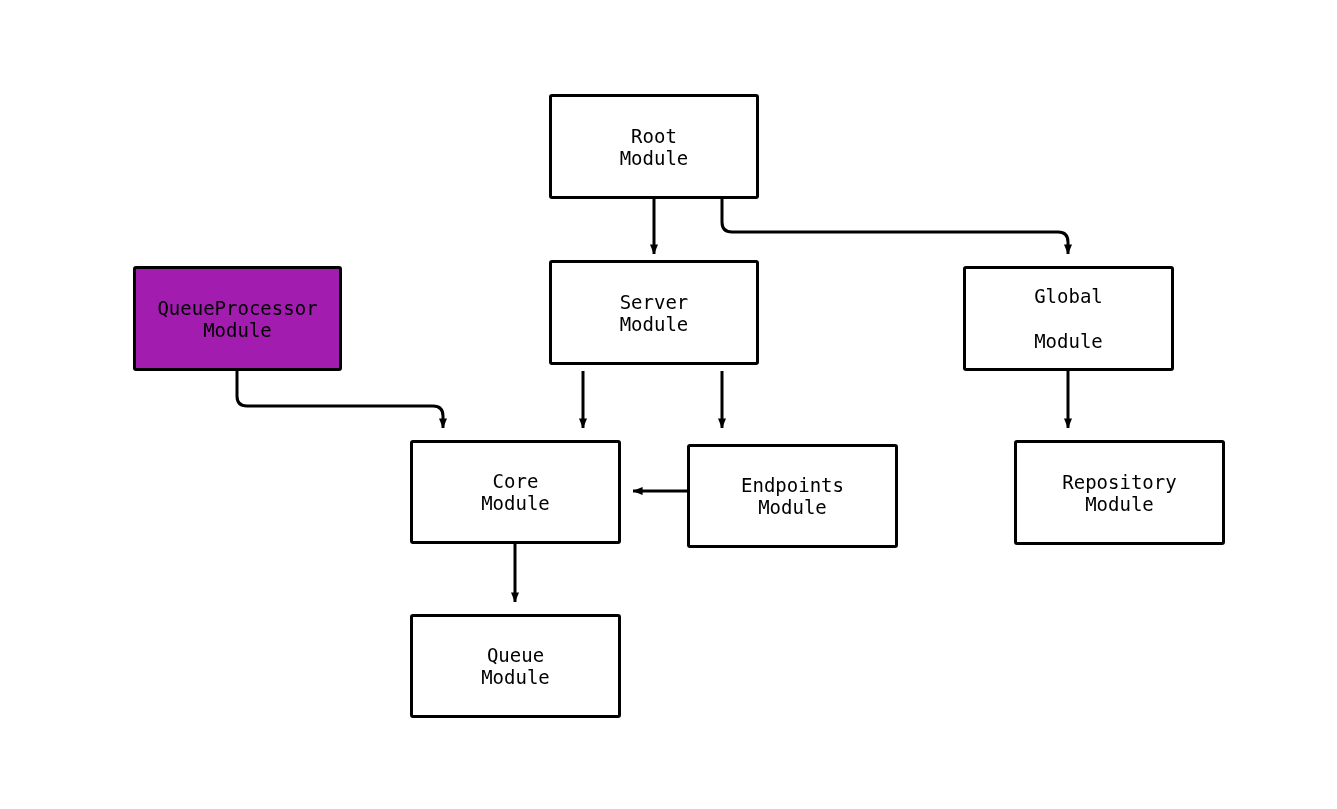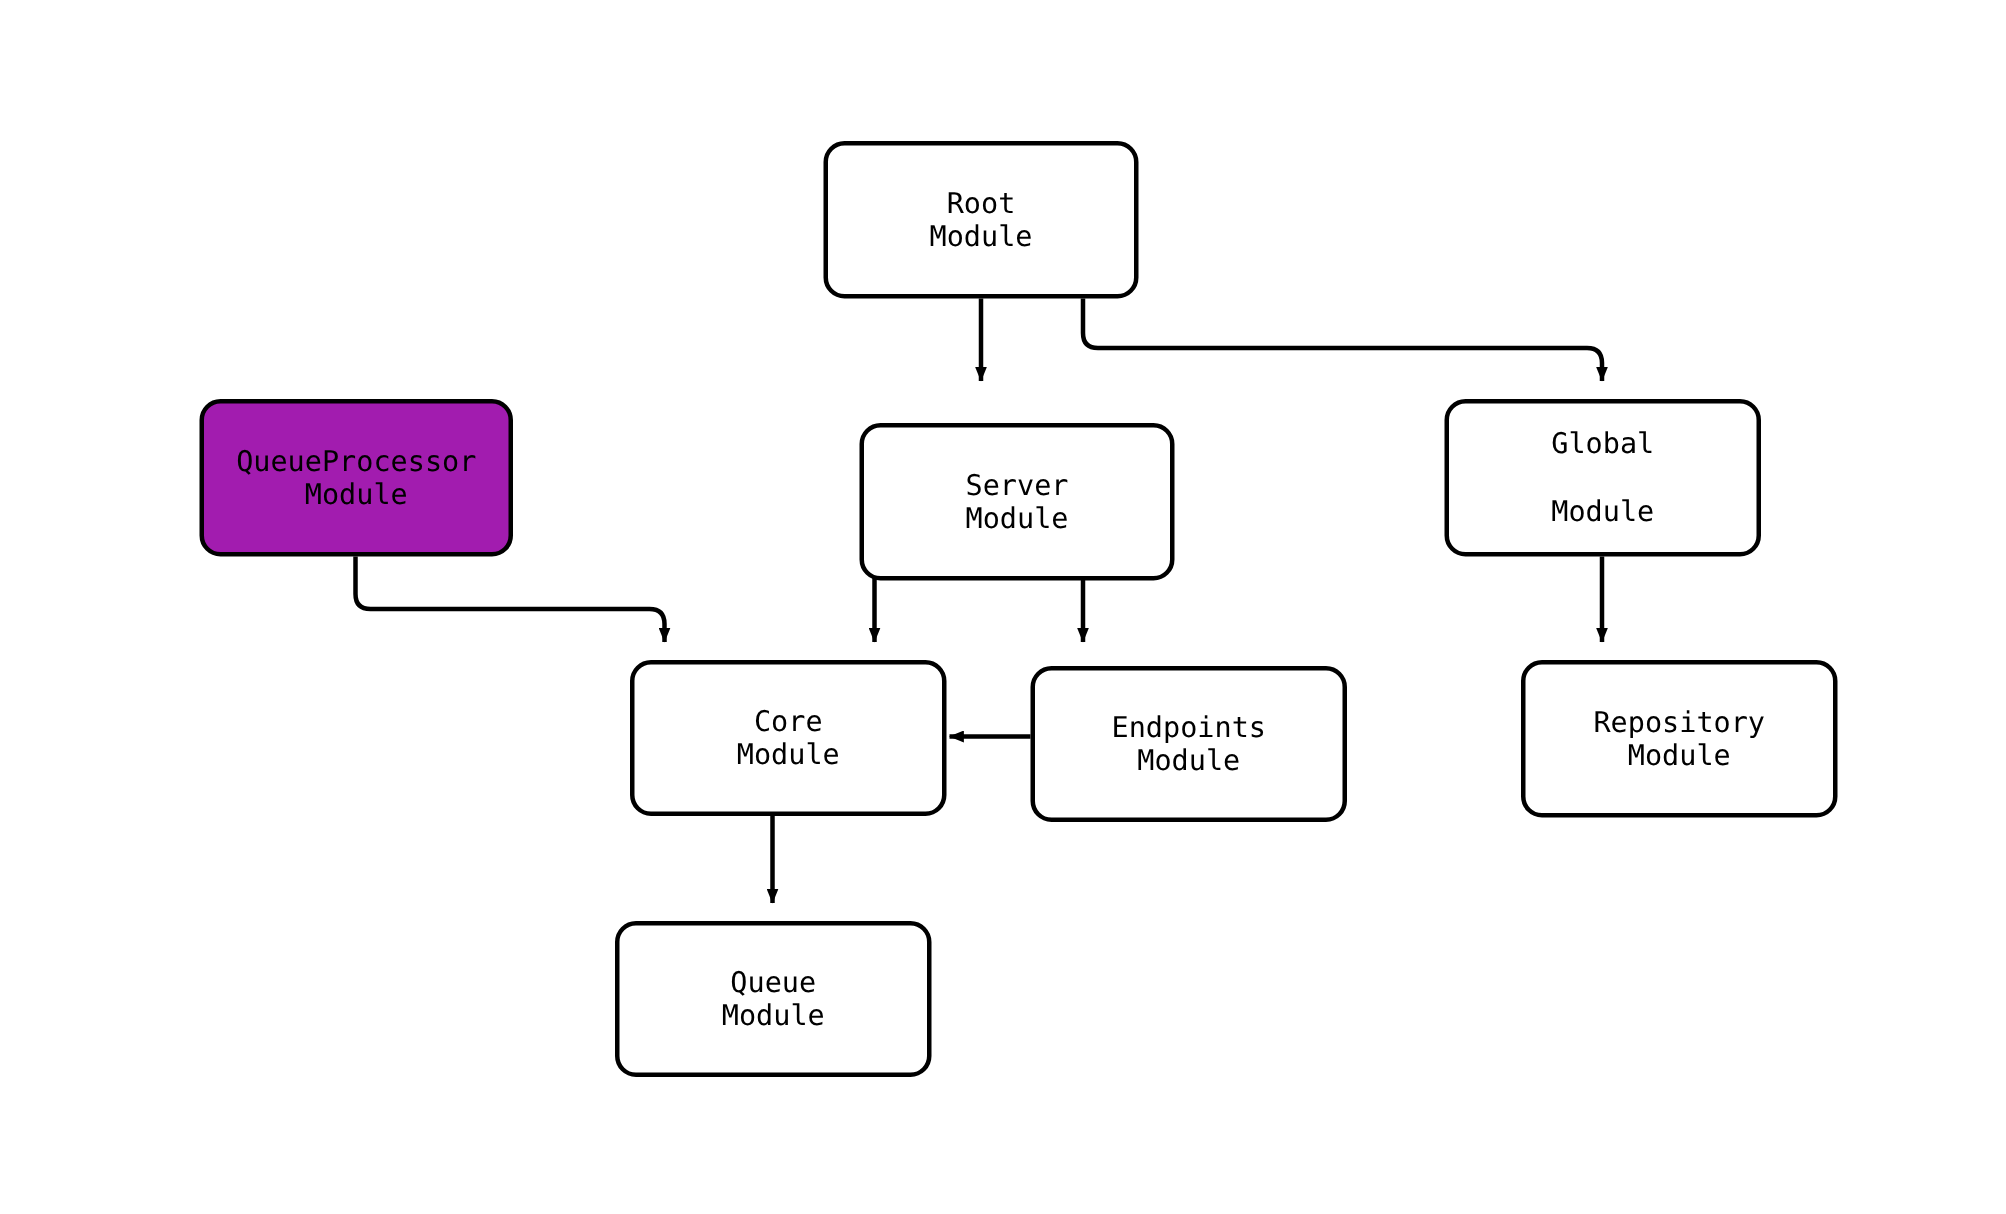--- a/index.html
+++ b/index.html
@@ -25,21 +25,21 @@
     top: 0;
     left: 0;
     width: 1337px;
     height: 809px;
   }
   .node {
     position: absolute;
     box-sizing: border-box;
     background: #ffffff;
     border: 3px solid #000000;
-    border-radius: 14px;
+    border-radius: 3px;
     display: flex;
     flex-direction: column;
     align-items: center;
     justify-content: center;
     z-index: 2;
   }
   .node-line {
     font-size: 19px;
     line-height: 22px;
     color: #000000;
@@ -74,31 +74,31 @@
   <div class="node" style="left: 549px; top: 94px; width: 210px; height: 105px; border-color: rgb(0, 0, 0); background: rgb(255, 255, 255); color: rgb(0, 0, 0);">
     <span class="node-line">Root</span>
     <span class="node-line">Module</span>
   </div>
 
   <div class="node" style="left: 133px; top: 266px; width: 209px; height: 105px; border-color: rgb(0, 0, 0); background: #a21caf; color: rgb(0, 0, 0);">
     <span class="node-line">QueueProcessor</span>
     <span class="node-line">Module</span>
   </div>
 
-  <div class="node" style="left: 549px; top: 282px; width: 210px; height: 105px; border-color: rgb(0, 0, 0); background: rgb(255, 255, 255); color: rgb(0, 0, 0); margin-left: 24px;">
+  <div class="node" style="left: 549px; top: 260px; width: 210px; height: 105px; border-color: rgb(0, 0, 0); background: rgb(255, 255, 255); color: rgb(0, 0, 0);">
     <span class="node-line">Server</span>
     <span class="node-line">Module</span>
   </div>
 
   <div class="node" style="left: 963px; top: 266px; width: 211px; height: 105px; border-color: rgb(0, 0, 0); background: rgb(255, 255, 255); color: rgb(0, 0, 0); gap: 23px;">
     <span class="node-line">Global</span>
     <span class="node-line">Module</span>
   </div>
 
-  <div class="node" style="left: 420px; top: 440px; width: 211px; height: 104px; border-color: rgb(0, 0, 0); background: rgb(255, 255, 255); color: rgb(0, 0, 0);">
+  <div class="node" style="left: 410px; top: 440px; width: 211px; height: 104px; border-color: rgb(0, 0, 0); background: rgb(255, 255, 255); color: rgb(0, 0, 0);">
     <span class="node-line">Core</span>
     <span class="node-line">Module</span>
   </div>
 
   <div class="node" style="left: 687px; top: 444px; width: 211px; height: 104px; border-color: rgb(0, 0, 0); background: rgb(255, 255, 255); color: rgb(0, 0, 0);">
     <span class="node-line">Endpoints</span>
     <span class="node-line">Module</span>
   </div>
 
   <div class="node" style="left: 1014px; top: 440px; width: 211px; height: 105px; border-color: rgb(0, 0, 0); background: rgb(255, 255, 255); color: rgb(0, 0, 0);">

